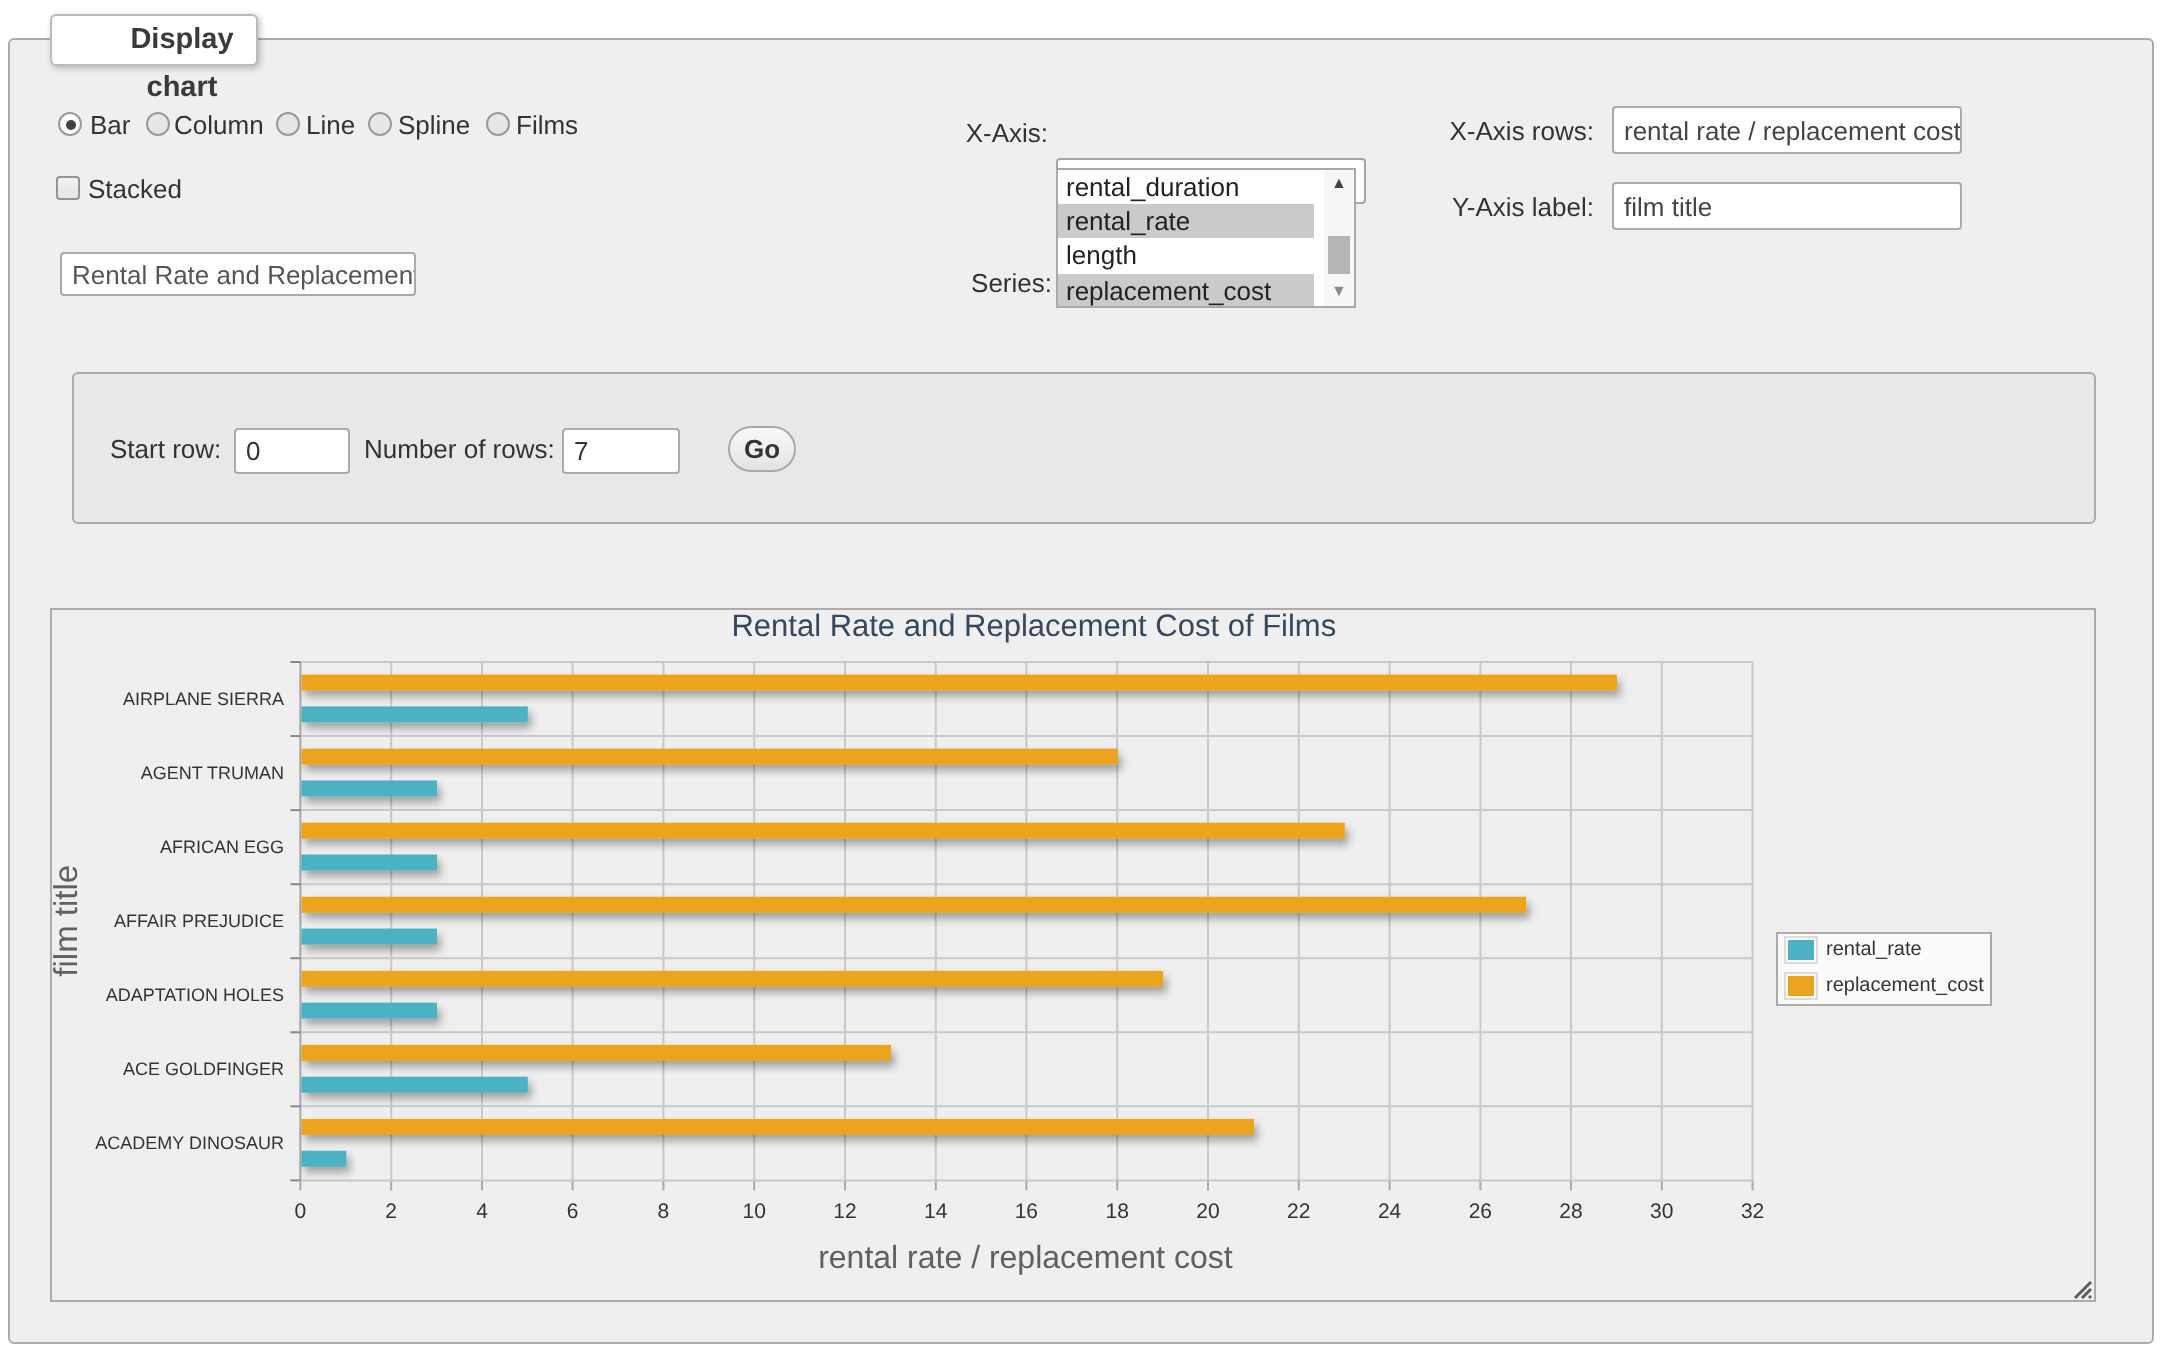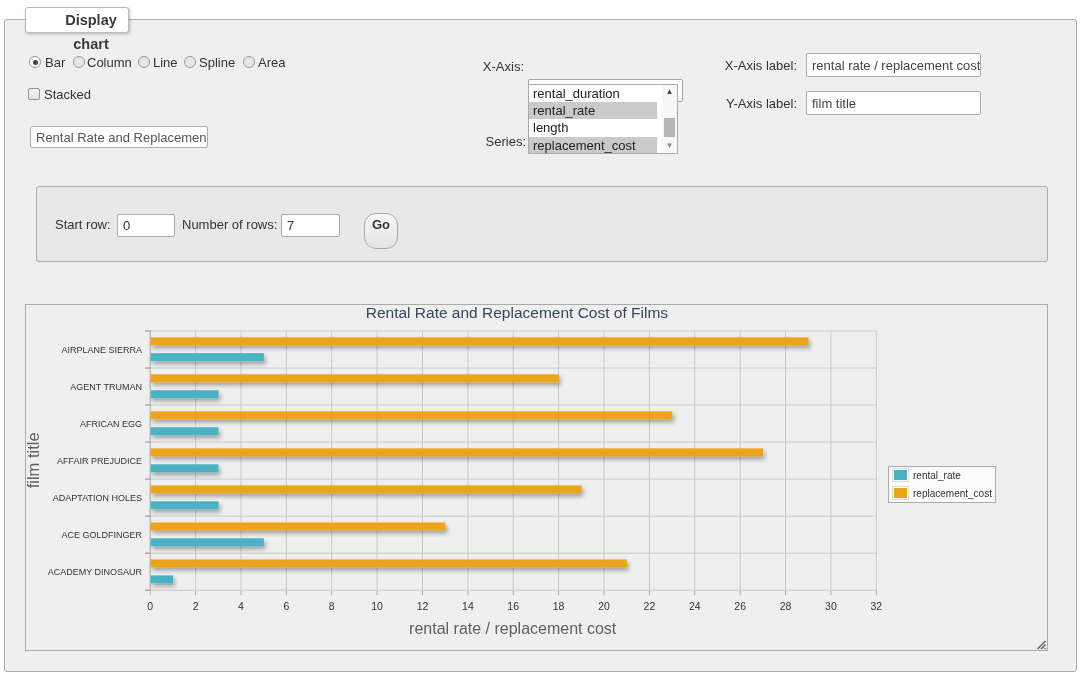--- a/index.html
+++ b/index.html
@@ -17,52 +17,52 @@
 
 <span class="radio on" style="left:29px; top:56px;"></span>
 <span class="lbl" style="left:45px; top:55px;">Bar</span>
 <span class="radio" style="left:73px; top:56px;"></span>
 <span class="lbl" style="left:87px; top:55px;">Column</span>
 <span class="radio" style="left:138px; top:56px;"></span>
 <span class="lbl" style="left:153px; top:55px;">Line</span>
 <span class="radio" style="left:184px; top:56px;"></span>
 <span class="lbl" style="left:199px; top:55px;">Spline</span>
 <span class="radio" style="left:243px; top:56px;"></span>
-<span class="lbl" style="left:258px; top:55px;">Area</span>
+<span class="lbl" style="left:258px; top:55px;">Films</span>
 <span class="cb" style="left:28px; top:88px;"></span>
 <span class="lbl" style="left:44px; top:87px;text-align:right;">Stacked</span>
 <input class="ti" style="left: 30px; top: 126px; width: 178px; height: 22px; color: rgb(85, 85, 85);" value="Rental Rate and Replacement Cost of Films">
 
 <span class="lbl" style="right:557px; top:59px;margin-left:28px;">X-Axis:</span>
 <div class="abs" style="left:528px; top:57px; width:155px; height:23px; background:#fff; border:1px solid #A5A5A5; border-radius:2px; font-size:13px; color:#222; line-height:21px; padding-left:6px;margin-top:22px;">title<span style="position:absolute; right:6px; top:0; font-size:10px; color:#111; line-height:21px;">▼</span></div>
 
 <span class="lbl" style="right:555px; top:134px;">Series:</span>
 <div class="abs" style="left:528px; top:84px; width:150px; height:70px; background:#fff; border:1px solid #A9A9A9; overflow:hidden; font-size:13px; color:#222;">
   <div style="height:17.2px; line-height:17.2px; padding-left:4px; width:128px;">rental_duration</div>
   <div style="height:17.2px; line-height:17.2px; padding-left:4px; width:128px; background:#CACACA;">rental_rate</div>
   <div style="height:17.2px; line-height:17.2px; padding-left:4px; width:128px;">length</div>
   <div style="height:17.2px; line-height:17.2px; padding-left:4px; width:128px; background:#CACACA;">replacement_cost</div>
   <div style="position:absolute; right:0; top:0; width:15px; height:68px; background:#F7F7F7;">
     <div style="position:absolute; top:0; left:0; width:15px; height:14px; text-align:center; font-size:8px; color:#444; line-height:14px;">▲</div>
     <div style="position:absolute; bottom:0; left:0; width:15px; height:14px; text-align:center; font-size:8px; color:#8a8a8a; line-height:14px;">▼</div>
     <div style="position:absolute; left:2px; top:33px; width:11px; height:19px; background:#B5B5B5;"></div>
   </div>
 </div>
 
-<span class="lbl" style="right:284px; top:58px;">X-Axis label:</span>
+<span class="lbl" style="right:284px; top:58px;">X-Axis rows:</span>
 <input class="ti" style="left: 806px; top: 53px; width: 175px; height: 24px; color: rgb(68, 68, 68);" value="rental rate / replacement cost">
 <span class="lbl" style="right:284px; top:96px;">Y-Axis label:</span>
 <input class="ti" style="left: 806px; top: 91px; width: 175px; height: 24px; color: rgb(68, 68, 68);" value="film title">
 
 <div class="abs" style="left:36px; top:186px; width:1012px; height:76px; background:#E8E8E8; border:1px solid #ABABAB; border-radius:3px;"></div>
 <span class="lbl" style="left:55px; top:217px;">Start row:</span>
 <input class="ti" style="left: 117px; top: 214px; width: 58px; height: 23px; color: rgb(51, 51, 51);" value="0">
 <span class="lbl" style="left:182px; top:217px;">Number of rows:</span>
 <input class="ti" style="left: 281px; top: 214px; width: 59px; height: 23px; color: rgb(51, 51, 51);" value="7">
-<div class="abs" style="left:364px; top:213px; width:34px; height:36px; border:1px solid #A9A9A9; border-radius:12px; background:linear-gradient(#F9F9F9,#E3E3E3); text-align:center; line-height:21px; font-size:13px; font-weight:bold; color:#333;">Go</div>
+<div class="abs" style="left:364px; top:213px; width:34px; height:23px; border:1px solid #A9A9A9; border-radius:12px; background:linear-gradient(#F9F9F9,#E3E3E3); text-align:center; line-height:21px; font-size:13px; font-weight:bold; color:#333;">Go</div>
 
 <div class="abs" style="left:25px; top:304px; width:1023px; height:347px; background:#EFEFEF; border:1px solid #ABABAB;">
 <svg width="1021" height="345" viewBox="0 0 1021 345" style="position:absolute;left:0;top:0;font-family:'Liberation Sans',sans-serif;">
 <defs>
         <filter id="bs" x="-20%" y="-80%" width="140%" height="260%">
           <feDropShadow dx="1.8" dy="3" stdDeviation="2" flood-color="#000000" flood-opacity="0.33"></feDropShadow>
         </filter>
       </defs>
 <line x1="124.2" y1="285.2" x2="124.2" y2="290.2" stroke="#AAAAAA" stroke-width="1"></line>
 <line x1="169.6" y1="26.0" x2="169.6" y2="285.2" stroke="#C9C9C9" stroke-width="1"></line>

